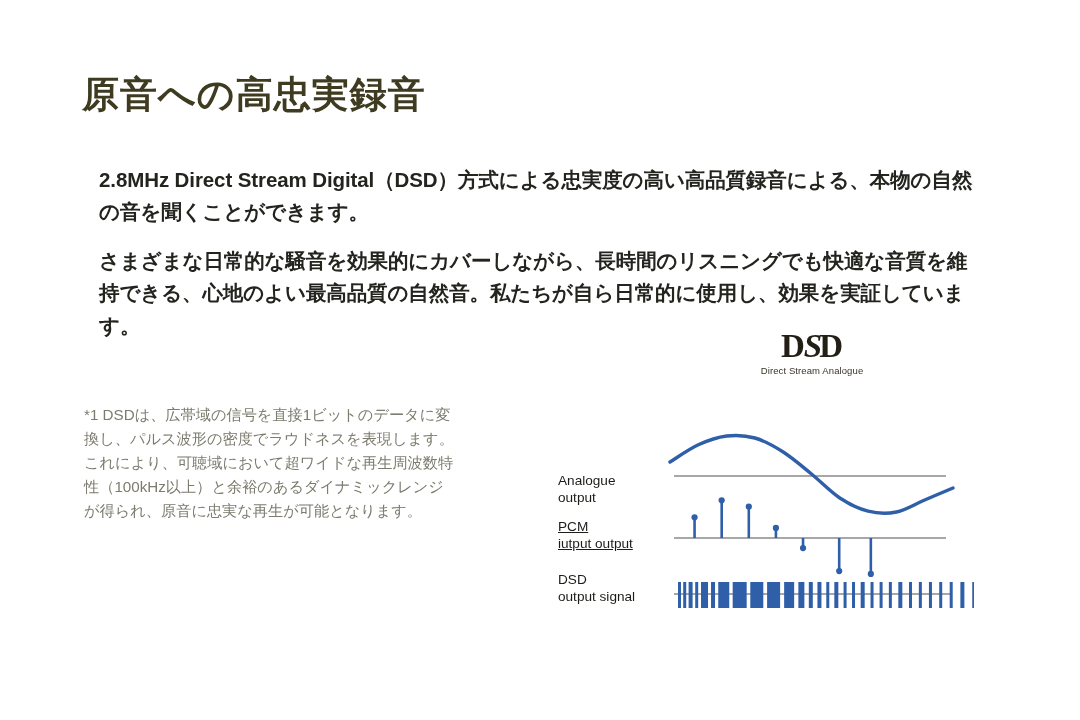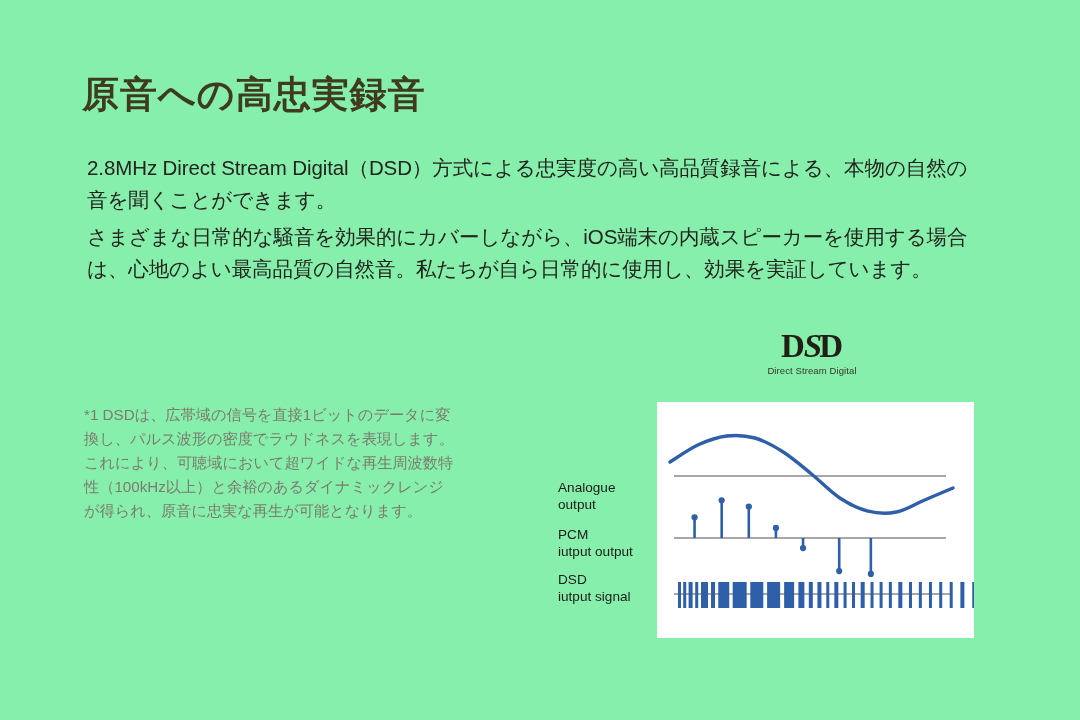--- a/index.html
+++ b/index.html
@@ -10,21 +10,21 @@
     width: 1080px;
     height: 720px;
     background: #f1f0e6;
     font-family: "Liberation Sans", sans-serif;
     overflow: hidden;
     position: relative;
   }
   .slide {
     position: absolute;
     inset: 0;
-    background: #86efac;
+    background: #ffffff;
   }
 
   
   .title {
     position: absolute;
     left: 82px;
     top: 48px;
     font-size: 37px;
     font-weight: bold;
     letter-spacing: 1px;
@@ -38,21 +38,22 @@
     position: absolute;
     left: 83px;
     top: 148px;
     width: 908px;
     font-size: 20.5px;
     line-height: 1.58;
     color: #23241e;
     letter-spacing: -0.1px;
   }
   .body-copy p {
-    margin: 4px;
+    margin: 16px;
+    font-weight: bold;
   }
 
   
   .dsd-logo {
     position: absolute;
     left: 757px;
     top: 330px;
     width: 110px;
     text-align: center;
   }
@@ -116,57 +117,57 @@
     width: 96px;
     color: #1c1c18;
     font-size: 13.6px;
     line-height: 1.28;
   }
   .diagram-labels .lbl {
     position: absolute;
     left: 0;
     white-space: nowrap;
   }
-  .lbl-analogue { top: 17px; }
-  .lbl-pcm { top: 64px; }
+  .lbl-analogue { top: 10px; }
+  .lbl-pcm { top: 56px; text-decoration: underline; }
   .lbl-dsd { top: 109px; }
 </style>
 </head>
 <body>
 
 <div class="slide">
 
   <h1 class="title">原音への高忠実録音</h1>
 
   <div class="body-copy">
     <p>2.8MHz Direct Stream Digital（DSD）方式による忠実度の高い高品質録音による、本物の自然の音を聞くことができます。</p>
-    <p>さまざまな日常的な騒音を効果的にカバーしながら、iOS端末の内蔵スピーカーを使用する場合は、心地のよい最高品質の自然音。私たちが自ら日常的に使用し、効果を実証しています。</p>
+    <p>さまざまな日常的な騒音を効果的にカバーしながら、長時間のリスニングでも快適な音質を維持できる、心地のよい最高品質の自然音。私たちが自ら日常的に使用し、効果を実証しています。</p>
   </div>
 
   <div class="dsd-logo">
     <span class="dsd-word"><span>D</span><span class="s-glyph">S</span><span>D</span></span>
-    <span class="dsd-sub">Direct Stream Digital</span>
+    <span class="dsd-sub">Direct Stream Analogue</span>
   </div>
 
   <div class="footnotes">
     <p>*1 DSDは、広帯域の信号を直接1ビットのデータに変換し、パルス波形の密度でラウドネスを表現します。これにより、可聴域において超ワイドな再生周波数特性（100kHz以上）と余裕のあるダイナミックレンジが得られ、原音に忠実な再生が可能となります。</p>
   </div>
 
   <div class="diagram-labels">
     <div class="lbl lbl-analogue">
       <div>Analogue</div>
       <div>output</div>
     </div>
     <div class="lbl lbl-pcm">
       <div>PCM</div>
       <div>iutput output</div>
     </div>
     <div class="lbl lbl-dsd">
       <div>DSD</div>
-      <div>iutput signal</div>
+      <div>output signal</div>
     </div>
   </div>
 
   <div class="diagram-card">
     <svg viewBox="0 0 317 236" preserveAspectRatio="none">
       <rect x="0" y="0" width="317" height="236" fill="#ffffff"></rect>
 
       <g>
         <line x1="17" y1="74" x2="289" y2="74" stroke="#8a8a8a" stroke-width="1.4"></line>
         <path id="wave-path" fill="none" stroke="#2e5fa8" stroke-width="3.4" stroke-linecap="round" d="M 13.00 60.00 C 17.72 57.13, 31.87 47.13, 41.30 42.80 C 50.73 38.47, 60.17 35.13, 69.60 34.00 C 79.03 32.87, 88.47 33.33, 97.90 36.00 C 107.33 38.67, 116.77 44.00, 126.20 50.00 C 135.63 56.00, 145.07 64.33, 154.50 72.00 C 163.93 79.67, 173.37 89.80, 182.80 96.00 C 192.23 102.20, 201.67 106.87, 211.10 109.20 C 220.53 111.53, 229.97 111.87, 239.40 110.00 C 248.83 108.13, 258.27 102.00, 267.70 98.00 C 277.13 94.00, 291.28 88.00, 296.00 86.00"></path>

